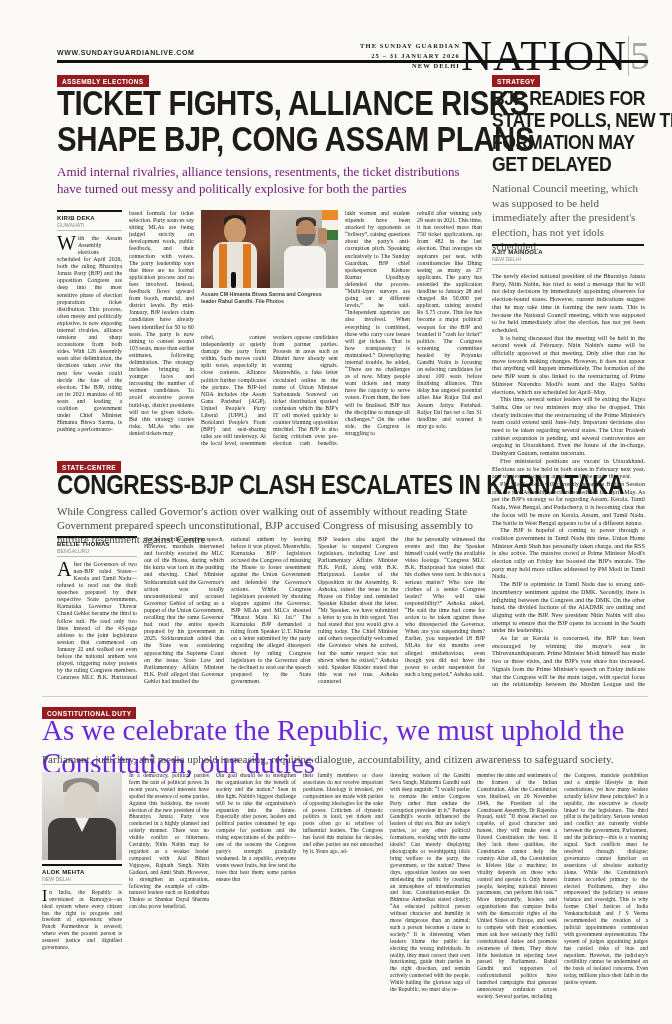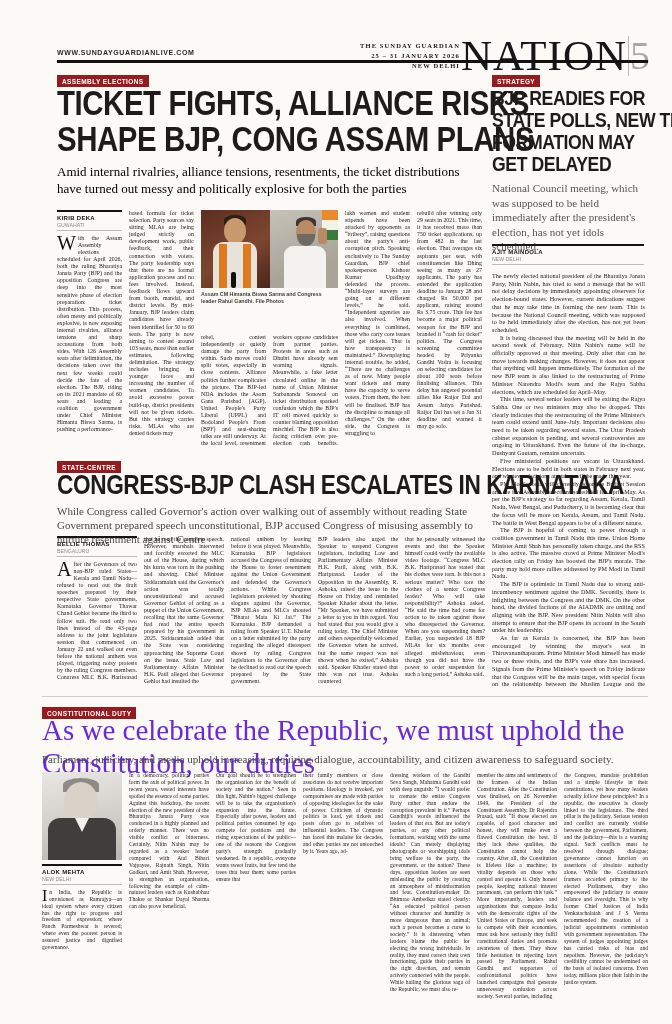--- a/index.html
+++ b/index.html
@@ -14,21 +14,21 @@
   .section-name{font:400 43px/40px "Liberation Serif",serif;color:#15151a;letter-spacing:1px;}
   .pg-divider{width:1px;height:40px;background:#b9babd;}
   .page-num{font:400 40px/40px "Liberation Serif",serif;color:#a6a8ab;}
   .thick-rule{left:57px;width:591px;top:60px;height:3.2px;background:#121212;}
 
   .label{background:#961b1e;color:#fff;font:700 6.5px "Liberation Sans",sans-serif;
          letter-spacing:.4px;padding:3px 5px 2px;display:inline-block;white-space:nowrap;}
 
   .cond{display:inline-block;transform:scaleX(.84);transform-origin:left top;white-space:nowrap;}
   .hl{font-family:"Liberation Sans","DejaVu Sans",sans-serif;font-weight:700;color:#1d1c1a;letter-spacing:-.5px;}
-  .sub{font-family:"Liberation Serif",serif;color:#000000;}
+  .sub{font-family:"Liberation Serif",serif;color:#701a75;}
 
   .bt{font:400 5.9px/7.1px "Liberation Serif",serif;text-align:justify;color:#1d1d1d;overflow:hidden;}
   .col{position:absolute;overflow:hidden;}
   .dropcap{float:left;font:400 20px/17px "Liberation Serif",serif;padding:0 2px 0 0;color:#111;}
 
   .byline{margin-bottom:4px;}
   .by-rule{height:2px;background:#141414;margin-bottom:2.5px;}
   .by-name{font:700 6px "Liberation Sans",sans-serif;color:#161616;letter-spacing:.3px;}
   .by-city{font:400 5.2px "Liberation Sans",sans-serif;color:#8a8a8a;margin-top:1px;}
   .by-rule2{height:.8px;background:#bbb;margin-top:2.5px;}

